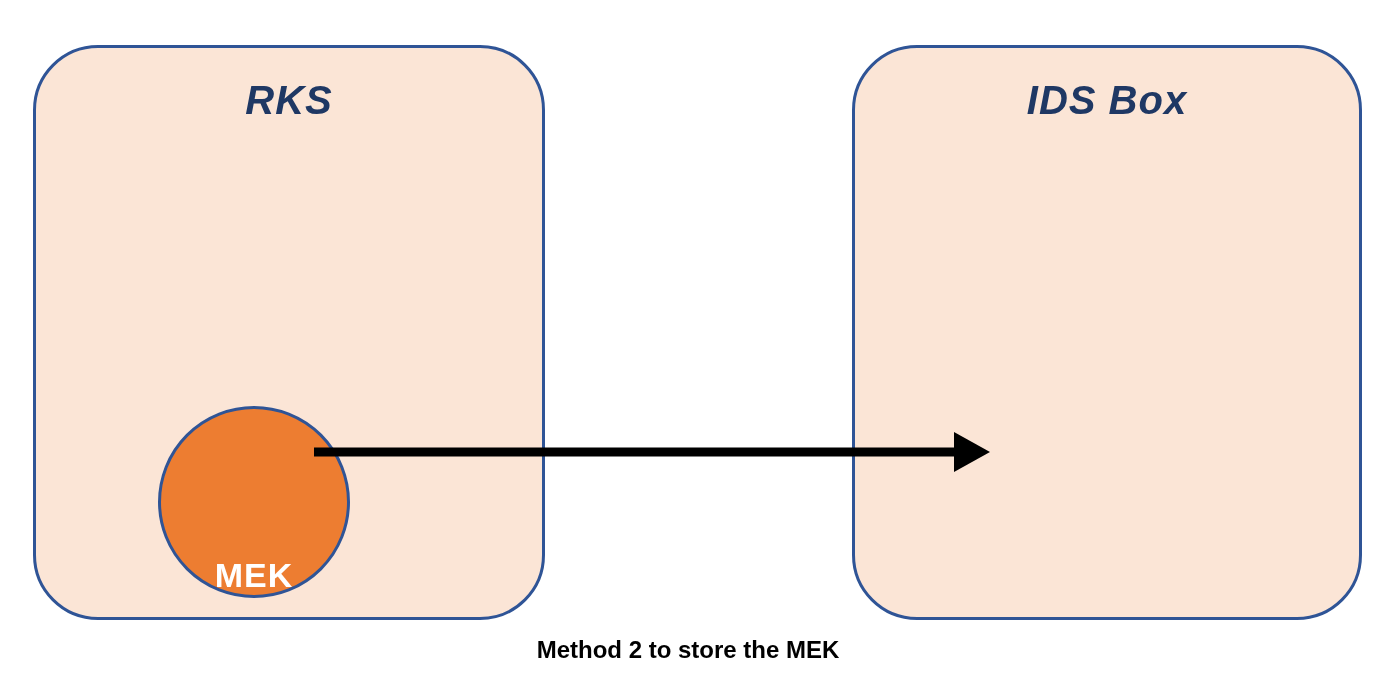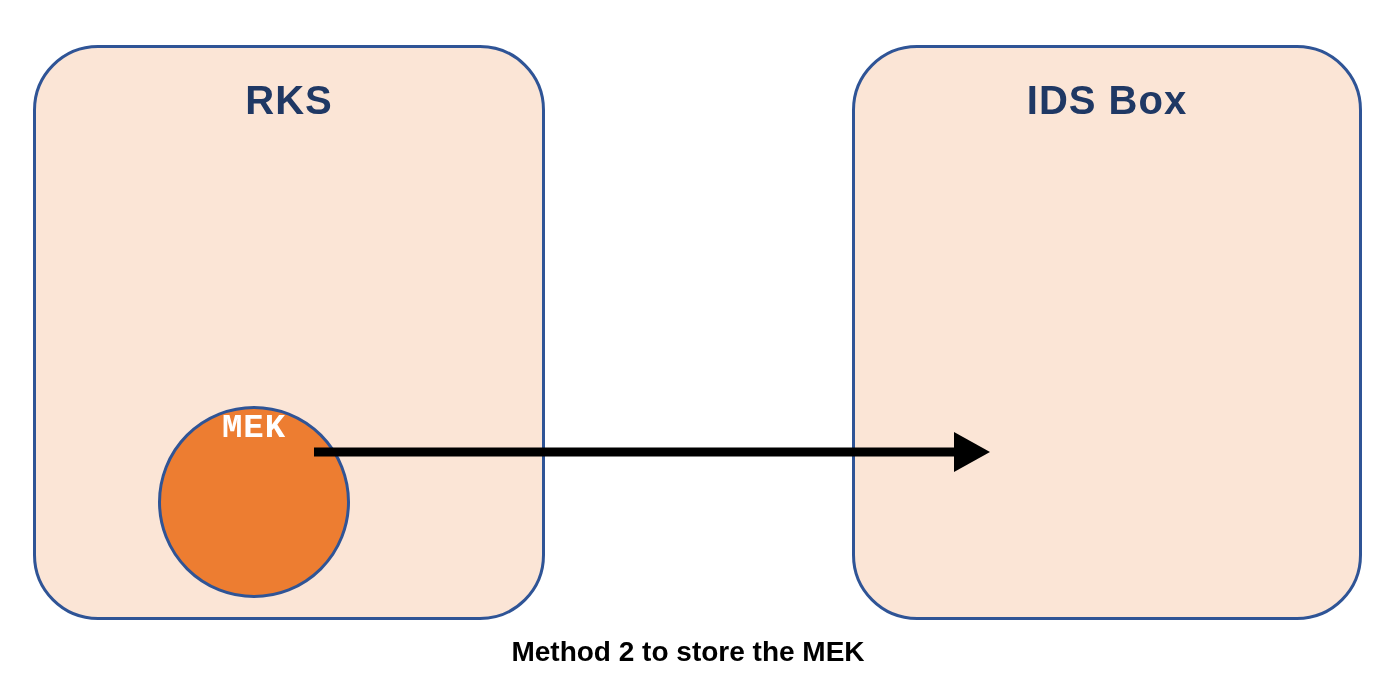--- a/index.html
+++ b/index.html
@@ -26,54 +26,54 @@
   }
   .box-left  { left: 33px;  width: 512px; }
   .box-right { left: 852px; width: 510px; }
   .box-title {
     margin-top: 30px;
     text-align: center;
     font-size: 40px;
     font-weight: bold;
     letter-spacing: 1px;
     color: var(--title-color, #1f3864);
+    font-style: italic;
   }
   .circle {
     position: absolute;
     width: 192px;
     height: 192px;
     border-radius: 50%;
     background: var(--circle-fill, #ed7d31);
     border: 3px solid var(--circle-border, #2f5496);
     box-sizing: border-box;
     display: flex;
-    align-items: flex-start;
+    align-items: flex-end;
     justify-content: center;
-    font-family: Liberation Mono, monospace;
   }
   .circle-left  { left: 122px; top: 358px; }
   .circle-label {
     color: var(--node-text, #ffffff);
     font-size: 34px;
     font-weight: bold;
     letter-spacing: 1px;
   }
   .arrow-svg {
     position: absolute;
     left: 0;
     top: 0;
     pointer-events: none;
   }
   .caption {
     position: absolute;
     left: 0;
     top: 636px;
     width: 1376px;
     text-align: center;
-    font-size: 28px;
+    font-size: 24px;
     font-weight: bold;
     color: var(--caption-color, #000000);
   }
 </style>
 </head>
 <body>
 
 <div class="canvas">
 
   <div class="box box-left">

